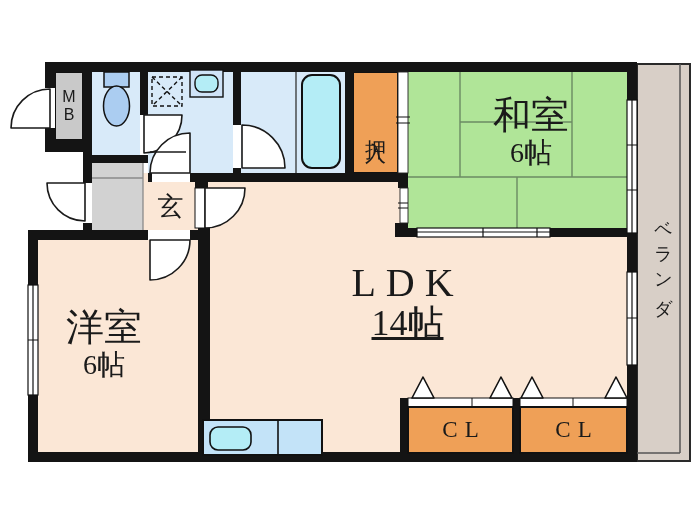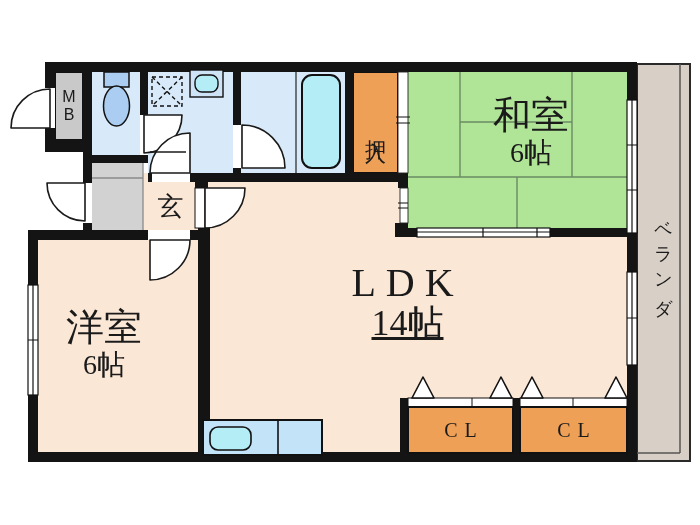--- a/index.html
+++ b/index.html
@@ -10,21 +10,21 @@
        text-align:center;pointer-events:none;color:var(--ink,#1a1a1a);}
   .room-name{font-size:38px;line-height:1.12;}
   .room-size{font-size:28px;line-height:1.12;}
   .ldk-name{font-size:40px;letter-spacing:10px;line-height:1.05;}
   .ldk-size{font-size:36px;line-height:1.1;text-decoration:underline;}
   .vert{writing-mode:vertical-rl;text-orientation:upright;}
   .genkan{font-size:26px;}
   .oshiire{font-size:21px;letter-spacing:2px;}
   .veranda-t{font-size:18px;letter-spacing:5px;}
   .mb{font-family:"Liberation Sans","DejaVu Sans",sans-serif;font-size:16px;line-height:1.15;}
-  .cl{font-size:20px;letter-spacing:7px;text-indent:7px;}
+  .cl{font-size:23px;letter-spacing:7px;text-indent:7px;}
 </style>
 </head>
 <body>
 
 <div id="stage">
   <svg id="plan-svg" width="700" height="525" viewBox="0 0 700 525">
 
     <rect x="637" y="64" width="53" height="397" style="fill:var(--veranda-grey);stroke:#2a2a2a;stroke-width:2"></rect>
     <path d="M680 64 V453 M637 453 H680" style="fill:none;stroke:#555;stroke-width:1.5"></path>
 

